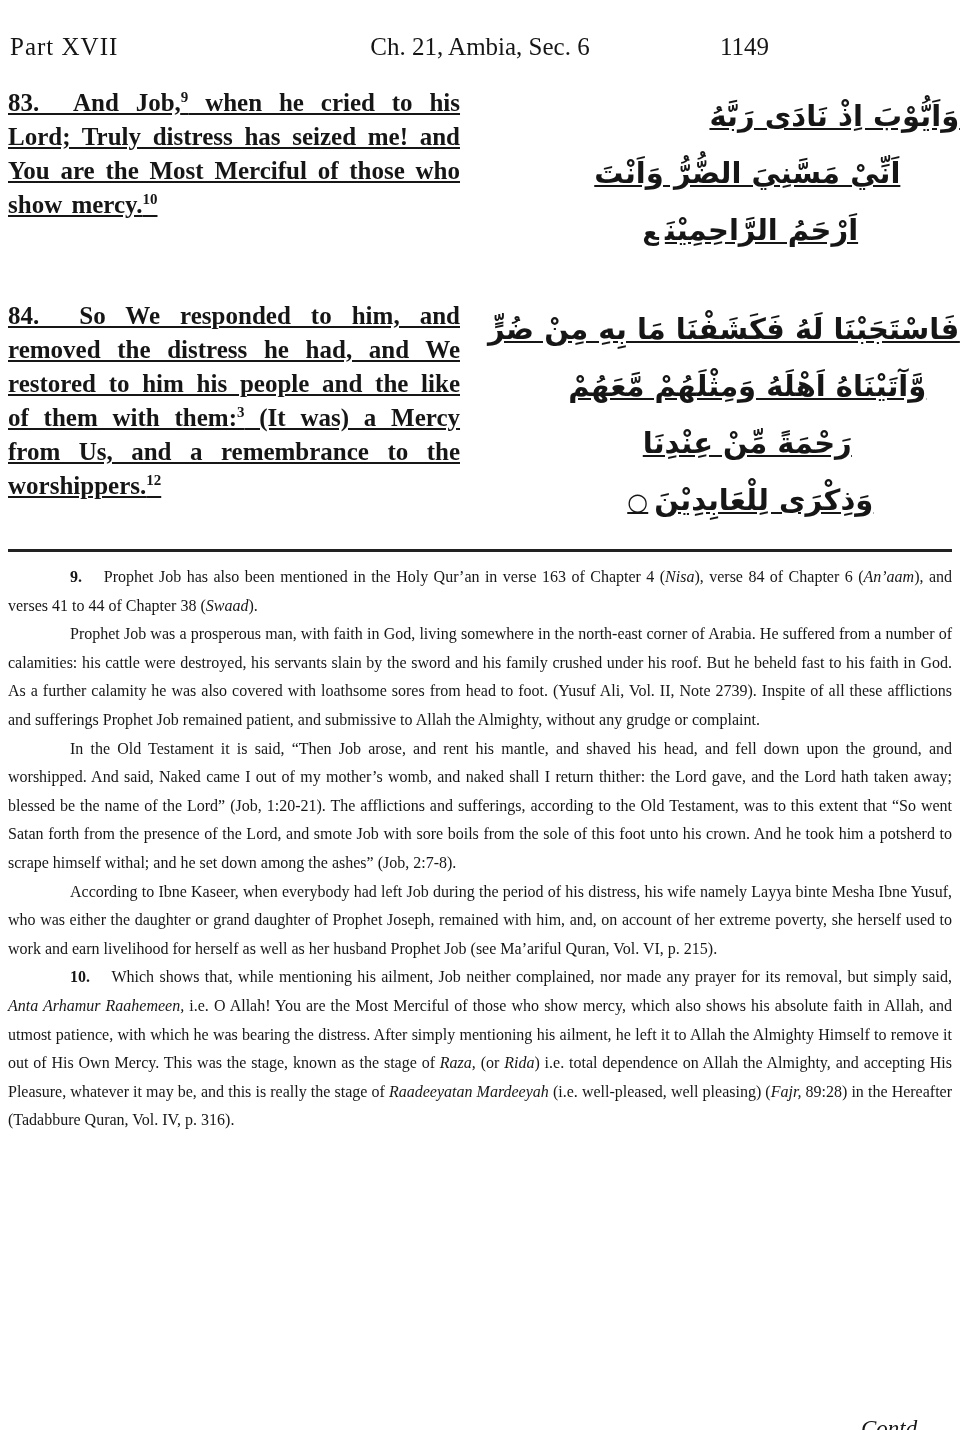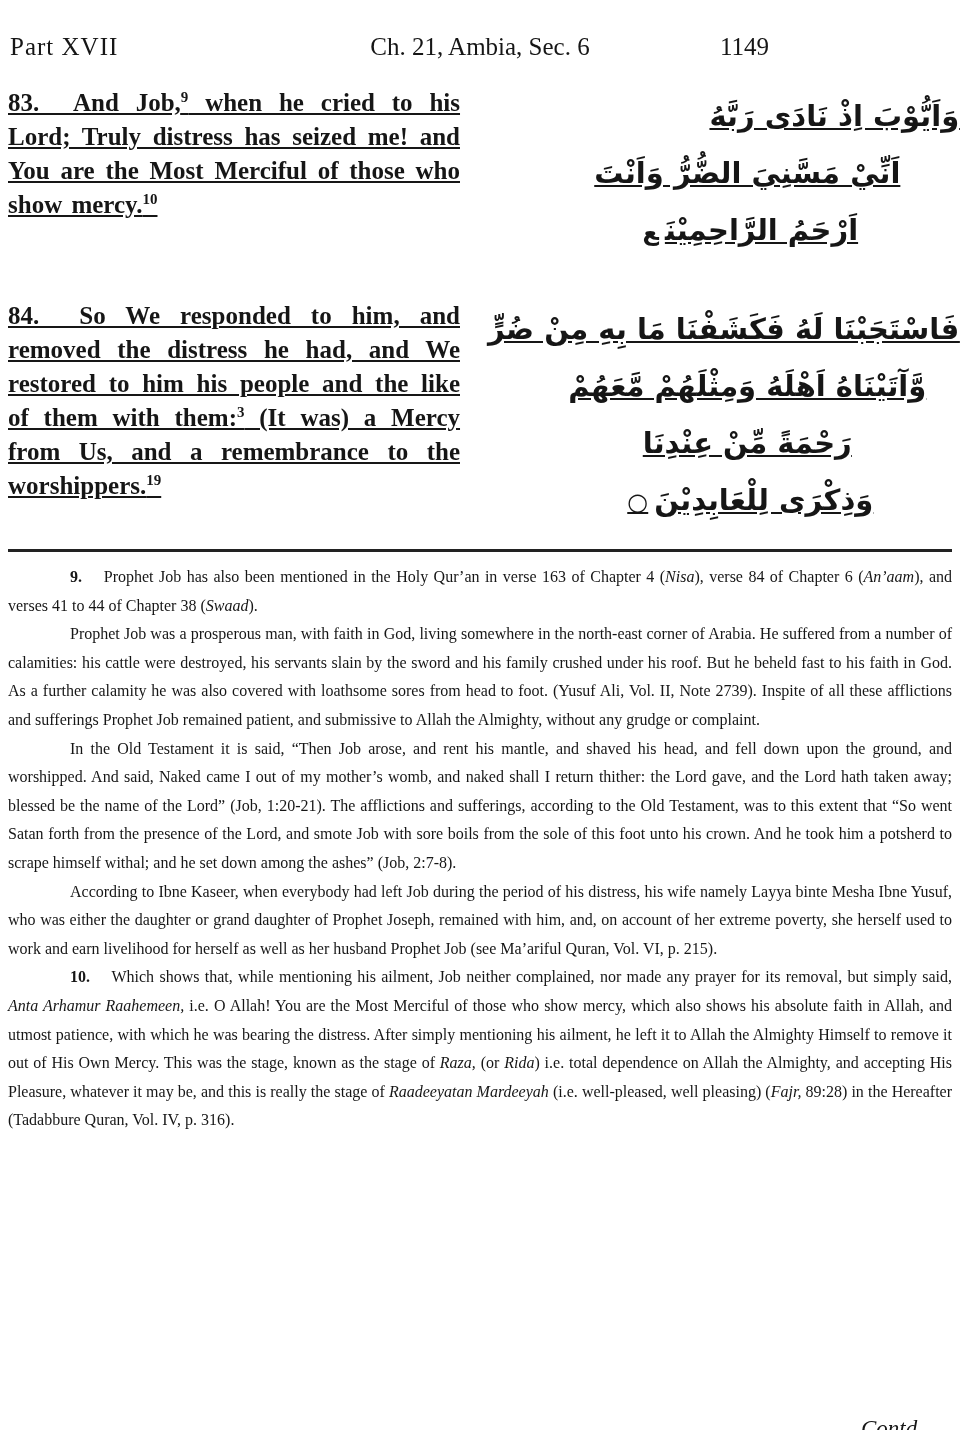--- a/index.html
+++ b/index.html
@@ -93,21 +93,21 @@
     <div class="pno">1149</div>
   </div>
 
   <div class="verses" id="verses">
       <div class="v-en"><span>83.&nbsp;&nbsp;And Job,</span><span class="sup">9</span><span> when he cried to his Lord; Truly distress has seized me! and You are the Most Merciful of those who show mercy.</span><span class="sup">10</span></div>
       <div class="v-ar" dir="rtl">
         <div class="ar-line right"><span class="ar-num" dir="ltr">-۸۳</span><span>وَاَيُّوْبَ اِذْ نَادَى رَبَّهُ</span></div>
         <div class="ar-line center"><span>اَنِّيْ مَسَّنِيَ الضُّرُّ وَاَنْتَ</span></div>
         <div class="ar-line center"><span>اَرْحَمُ الرَّاحِمِيْنَ</span><span class="ar-end">ع</span></div>
       </div>
-      <div class="v-en"><span>84.&nbsp;&nbsp;So We responded to him, and removed the distress he had, and We restored to him his people and the like of them with them:</span><span class="sup">3</span><span> (It was) a Mercy from Us, and a remembrance to the worshippers.</span><span class="sup">19</span></div>
+      <div class="v-en"><span>84.&nbsp;&nbsp;So We responded to him, and removed the distress he had, and We restored to him his people and the like of them with them:</span><span class="sup">3</span><span> (It was) a Mercy from Us, and a remembrance to the worshippers.</span><span class="sup">12</span></div>
       <div class="v-ar" dir="rtl">
         <div class="ar-line right"><span class="ar-num" dir="ltr">-۸۴</span><span>فَاسْتَجَبْنَا لَهُ فَكَشَفْنَا مَا بِهِ مِنْ ضُرٍّ</span></div>
         <div class="ar-line center"><span>وَّآتَيْنَاهُ اَهْلَهُ وَمِثْلَهُمْ مَّعَهُمْ</span></div>
         <div class="ar-line center"><span>رَحْمَةً مِّنْ عِنْدِنَا</span></div>
         <div class="ar-line center"><span>وَذِكْرَى لِلْعَابِدِيْنَ</span><span class="ar-end">○</span></div>
       </div>
     </div>
 
   <hr class="rule">
 

